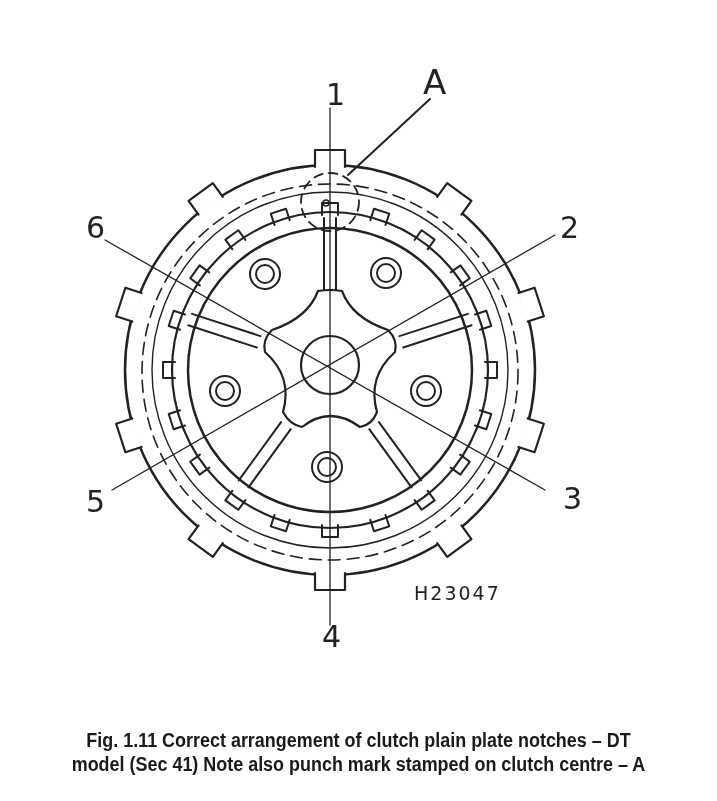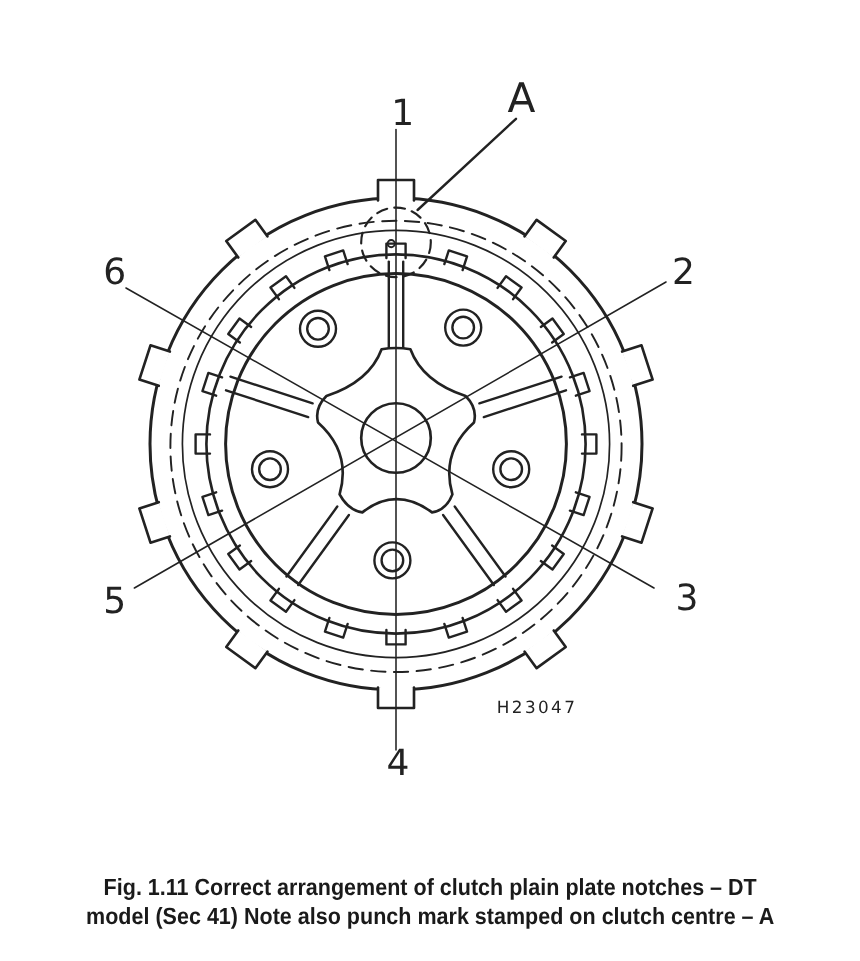--- a/index.html
+++ b/index.html
@@ -1,19 +1,19 @@
 <!DOCTYPE html>
 <html><head>
 <meta charset="utf-8">
 <style>
   html, body { margin: 0; padding: 0; background: #ffffff; }
   body { width: 717px; height: 801px; position: relative; overflow: hidden; font-family: "Liberation Sans", sans-serif; }
   #diagram { position: absolute; left: 0; top: 0; width: 717px; height: 801px; }
   .lbl { position: absolute; font-family: "DejaVu Sans", sans-serif; font-size: 30px; color: #222; line-height: 1; }
-  .code { position: absolute; font-family: "DejaVu Sans", sans-serif; font-size: 14px; letter-spacing: 2px; color: #222; }
+  .code { position: absolute; font-family: "DejaVu Sans", sans-serif; font-size: 19px; letter-spacing: 2px; color: #222; }
   .caption { position: absolute; left: 0; top: 728px; width: 717px; text-align: center; font-family: "Liberation Sans", sans-serif; font-weight: bold; font-size: 19.5px; line-height: 24px; color: #1a1a1a; transform: scaleX(0.92); transform-origin: center; }
 </style>
 </head>
 <body>
 
 <svg id="diagram" viewBox="0 0 717 801" xmlns="http://www.w3.org/2000/svg">
   <g fill="none" stroke="#222" stroke-linecap="round" stroke-linejoin="round">
 
     <g stroke-width="2.5">
       <circle cx="330" cy="370" r="205"></circle>

